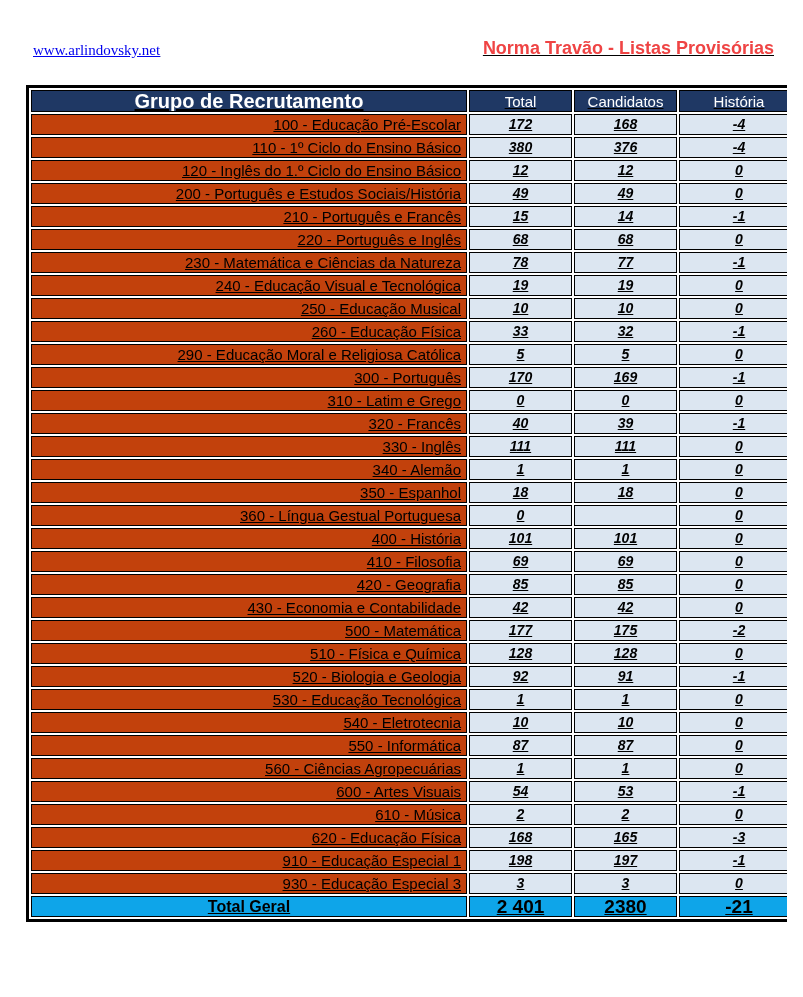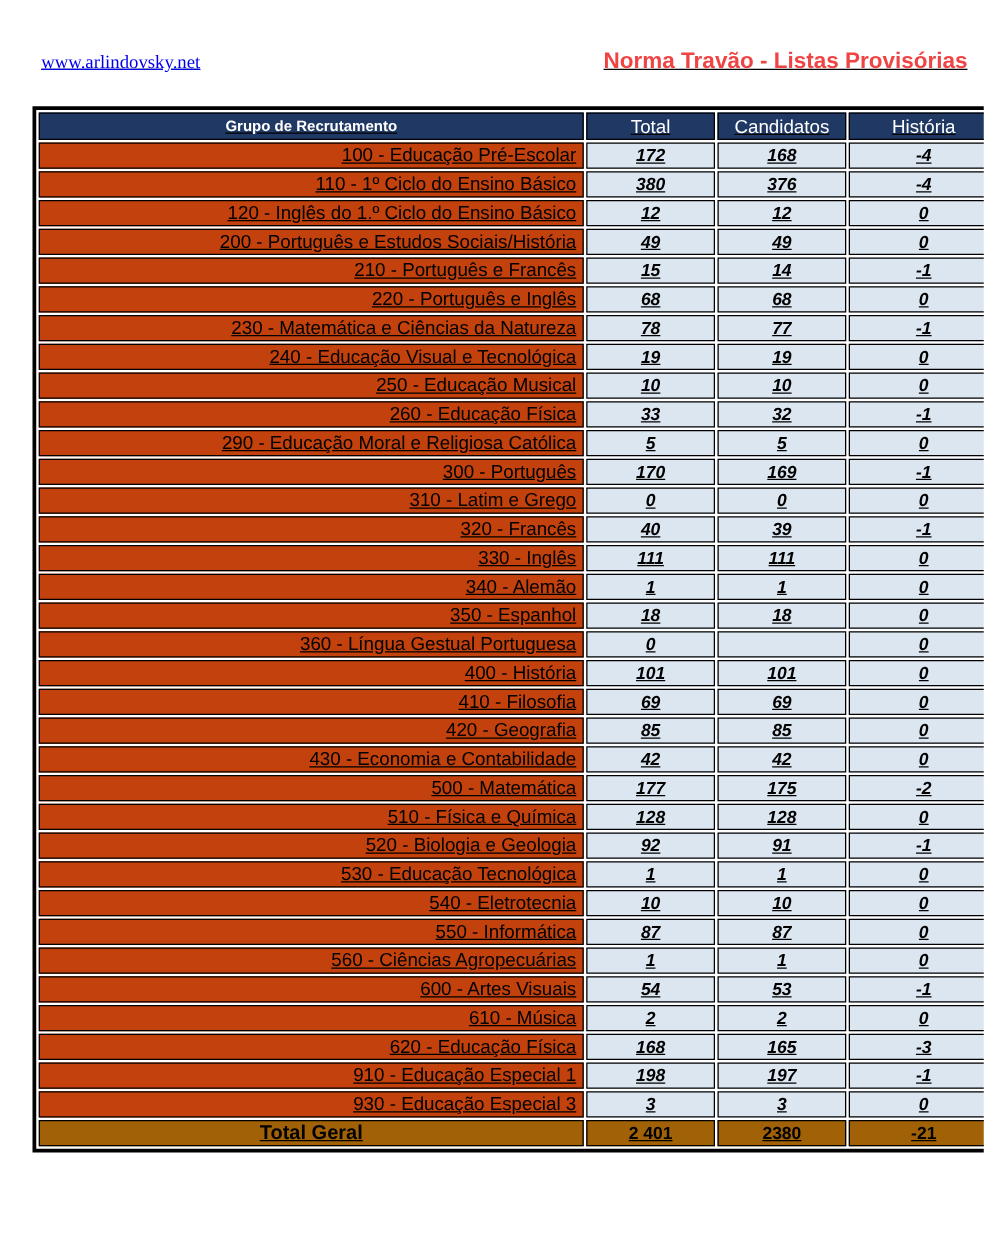--- a/index.html
+++ b/index.html
@@ -50,33 +50,33 @@
     white-space: nowrap;
     vertical-align: middle;
   }
   th {
     background: #1F3864;
     color: #ffffff;
     font-weight: normal;
     height: 22px;
     text-align: center;
   }
-  th.grupo-h { font-weight: bold; font-size: 12px; margin-top: 28px; }
+  th.grupo-h { font-weight: bold; font-size: 20px; margin-top: 28px; }
   td.label { text-align: right; background: #c2410c; color: #000000; }
   td.num {
     text-align: center;
     background: #DCE6F1;
     color: #000000;
     font-weight: bold;
     font-style: italic;
     font-size: 14px;
   }
-  tr.total-row td { background: #a16207; margin-left: 20px; }
+  tr.total-row td { background: #0ea5e9; margin-left: 20px; }
   tr.total-row td.label { text-align: center; font-weight: bold; font-size: 16px; }
-  tr.total-row td.num { font-style: normal; font-size: 14px; }
+  tr.total-row td.num { font-style: normal; font-size: 19px; }
 </style>
 </head>
 <body>
 
 <div class="page">
 
   <div class="topbar">
     <a class="site-link" href="#">www.arlindovsky.net</a>
     <span class="doc-title">Norma Travão - Listas Provisórias</span>
   </div>

